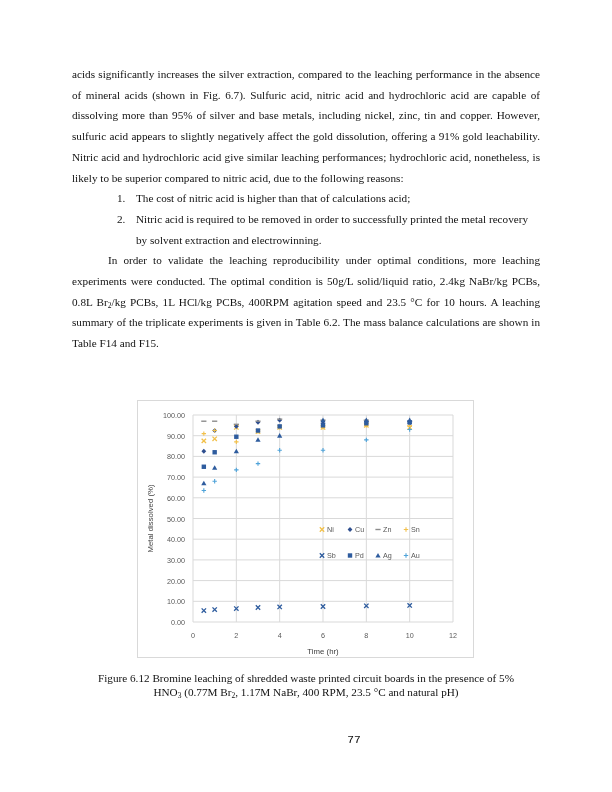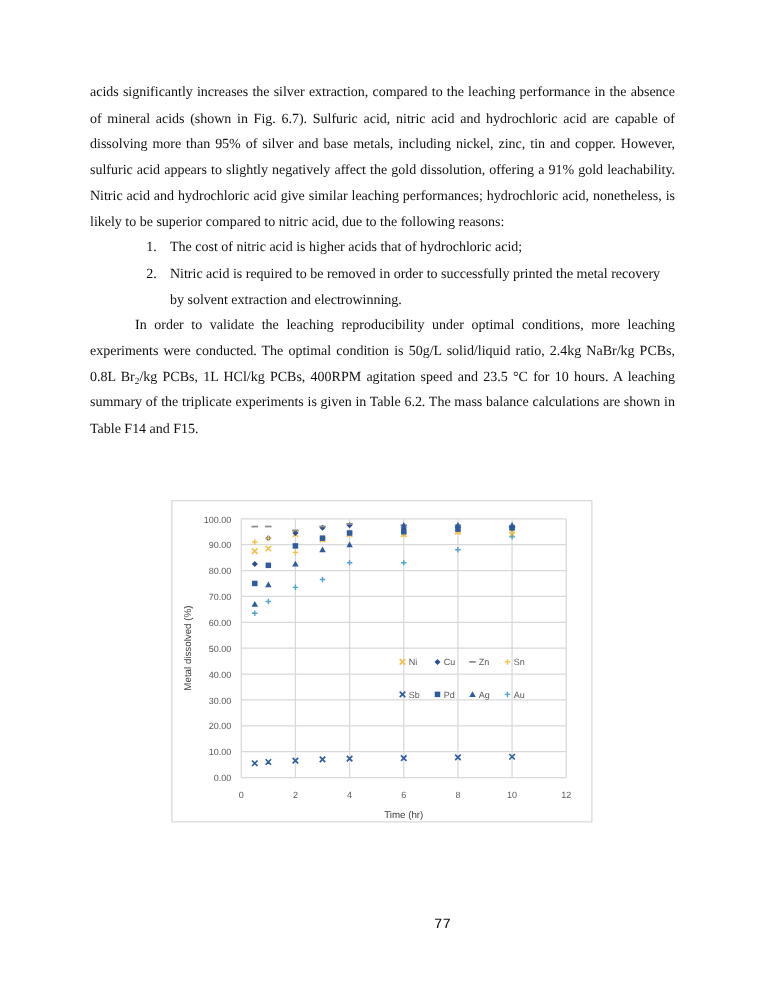--- a/index.html
+++ b/index.html
@@ -34,21 +34,21 @@
 </head>
 <body>
 
 <div class="page">
 
   <div class="body-text" style="top:64px;">
     <p>acids significantly increases the silver extraction, compared to the leaching performance in the absence of mineral acids (shown in Fig. 6.7). Sulfuric acid, nitric acid and hydrochloric acid are capable of dissolving more than 95% of silver and base metals, including nickel, zinc, tin and copper. However, sulfuric acid appears to slightly negatively affect the gold dissolution, offering a 91% gold leachability. Nitric acid and hydrochloric acid give similar leaching performances; hydrochloric acid, nonetheless, is likely to be superior compared to nitric acid, due to the following reasons:</p>
     <ul class="list">
       <li>
         <span class="num">1.</span>
-        <span>The cost of nitric acid is higher acids that of hydrochloric acid;</span>
+        <span>The cost of nitric acid is higher than that of calculations acid;</span>
       </li>
       <li>
         <span class="num">2.</span>
         <span>Nitric acid is required to be removed in order to successfully printed the metal recovery by solvent extraction and electrowinning.</span>
       </li>
     </ul>
     <p class="indent"><span>In order to validate the leaching reproducibility under optimal conditions, more leaching experiments were conducted. The optimal condition is 50g/L solid/liquid ratio, 2.4kg NaBr/kg PCBs, 0.8L Br</span><sub>2</sub><span>/kg PCBs, 1L HCl/kg PCBs, 400RPM agitation speed and 23.5 °C for 10 hours. A leaching summary of the triplicate experiments is given in Table 6.2. The mass balance calculations are shown in Table F14 and F15.</span></p>
   </div>
 
   <div class="chart-frame">
@@ -167,15 +167,19 @@
         <text x="189" y="157" font-size="7.2" fill="#595959" font-family="&quot;Liberation Sans&quot;, sans-serif">Sb</text>
         <rect x="209.8" y="152.3" width="4.4" height="4.4" fill="#2e5c9e"></rect>
         <text x="217" y="157" font-size="7.2" fill="#595959" font-family="&quot;Liberation Sans&quot;, sans-serif">Pd</text>
         <path d="M240,151.9L242.6,156.5L237.4,156.5Z" fill="#2e5c9e"></path>
         <text x="245" y="157" font-size="7.2" fill="#595959" font-family="&quot;Liberation Sans&quot;, sans-serif">Ag</text>
         <path d="M265.8,154.5L270.2,154.5M268,152.3L268,156.7" stroke="#4fa3d9" stroke-width="1.1" fill="none"></path>
         <text x="273" y="157" font-size="7.2" fill="#595959" font-family="&quot;Liberation Sans&quot;, sans-serif">Au</text>
       </svg>
   </div>
 
+  <div class="caption">
+    <div>Figure 6.12 Bromine leaching of shredded waste printed circuit boards in the presence of 5%</div>
+    <div><span>HNO</span><sub>3</sub><span> (0.77M Br</span><sub>2</sub><span>, 1.17M NaBr, 400 RPM, 23.5 °C and natural pH)</span></div>
+  </div>
 
   <div class="page-number">77</div>
 </div>
 
 </body></html>

